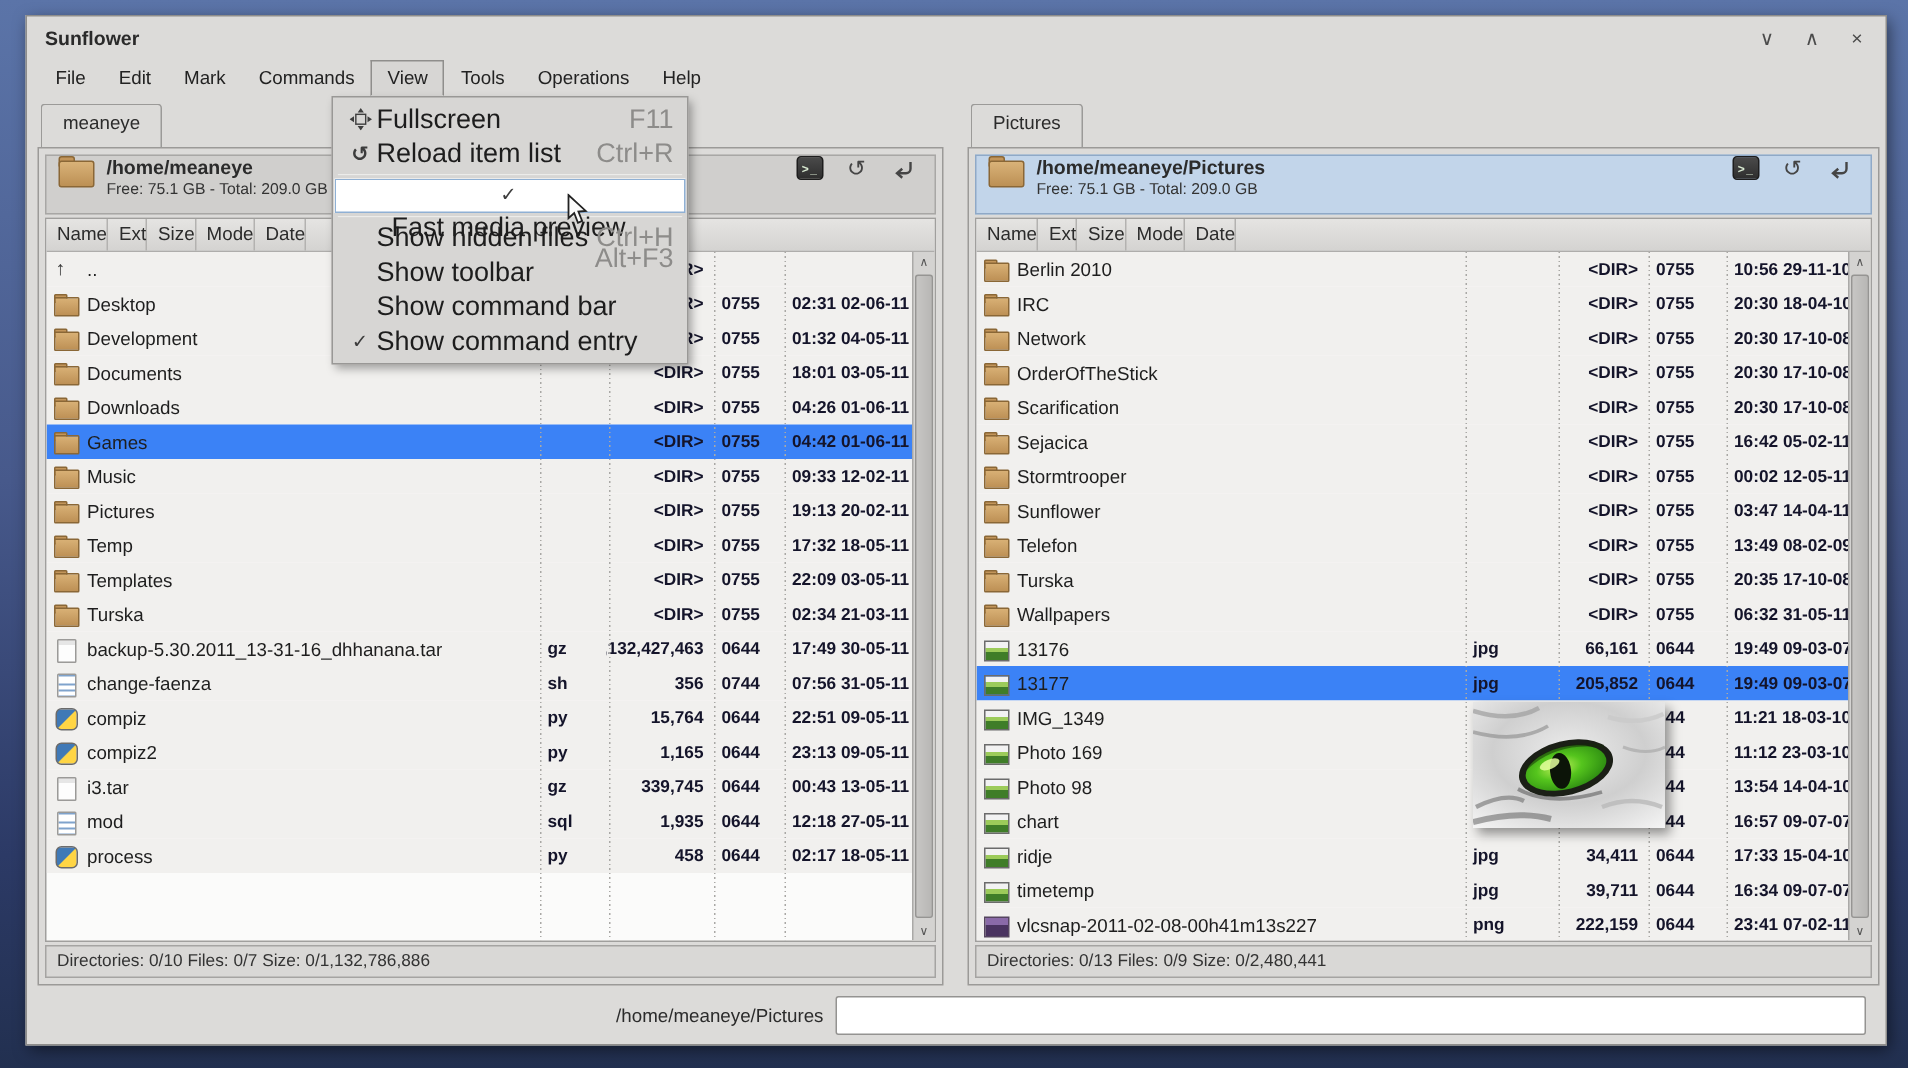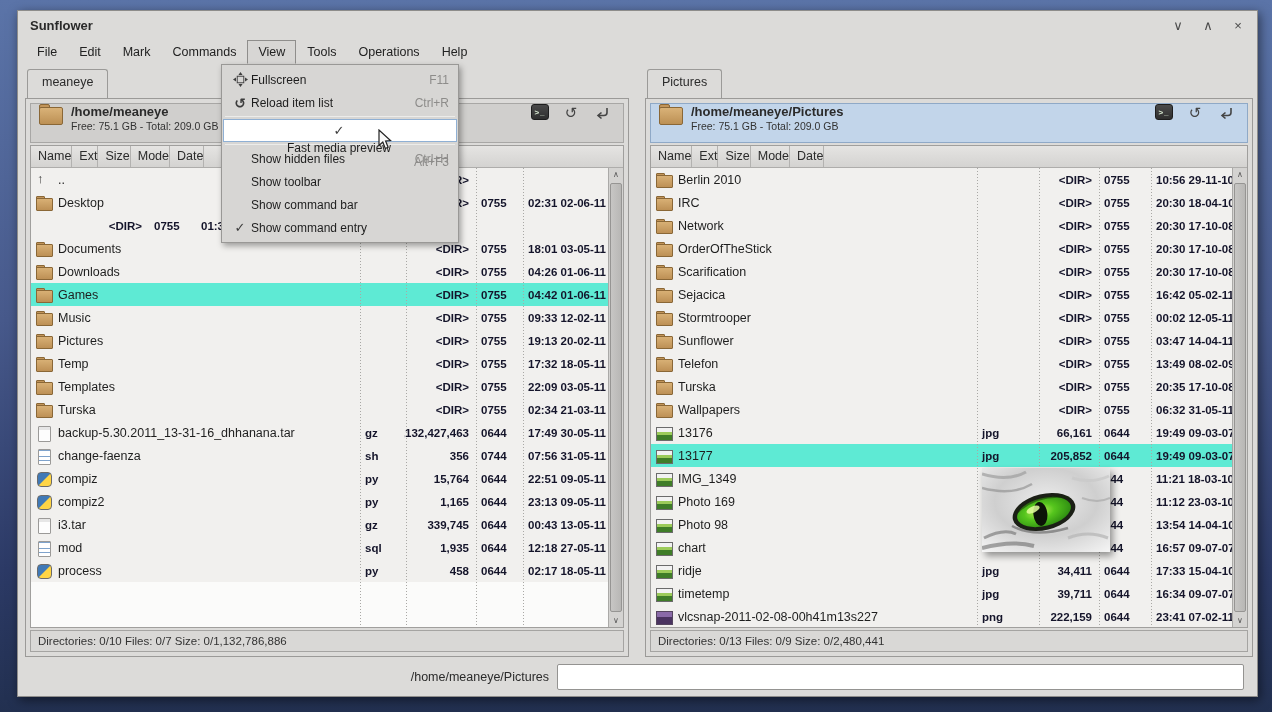--- a/index.html
+++ b/index.html
@@ -44,21 +44,21 @@
               color:#d9ead2; font-size:8px; font-weight:bold; display:flex; align-items:center; justify-content:center; letter-spacing:1px; }
   .btn-flat { width:18px; height:16px; display:flex; align-items:center; justify-content:center; color:#454545; }
   .btn-hist { font-size:15px; line-height:1; }
   
   .listbox { flex:1 1 auto; margin:1px; border:1px solid #a09f9d; background:#fbfbfa; display:flex; flex-direction:column; overflow:hidden; }
   .lheader { height:22px; display:flex; background:linear-gradient(#e5e4e2,#d4d3d1); border-bottom:1px solid #aeadab; flex:0 0 auto; }
   .hcell { font-size:12.5px; color:#2b2b2b; padding:3px 0 0 7px; border-right:1px solid #b3b2b0; position:relative; }
   .body-wrap { flex:1 1 auto; display:flex; overflow:hidden; }
   .rows { flex:1 1 auto; position:relative; overflow:hidden; }
   .row { height:23px; display:flex; align-items:center; background:#f1f0ee; font-size:12.5px; }
-  .row.i-selected { background:#5eead4; }
+  .row.i-selected { background:#3b82f6; }
   .cell { height:23px; display:flex; align-items:center; overflow:hidden; white-space:nowrap; }
   .c-name { padding-left:4px; color:#1e1e1e; }
   .num { font-size:11.5px; font-weight:bold; color:#14142a; }
   .c-ext { padding-left:7px; }
   .c-size { justify-content:flex-end; padding-right:5px; }
   .c-mode { padding-left:7px; }
   .c-date { padding-left:7px; }
   
   .nb-left .w-name { flex:1 1 auto; } .nb-left .w-ext { flex:0 0 46px; } .nb-left .w-size { flex:0 0 70px; }
   .nb-left .w-mode { flex:0 0 47px; } .nb-left .w-date { flex:0 0 87px; border-right:none; }
@@ -95,21 +95,21 @@
   .preview { position:absolute; left:331px; top:300px; width:128px; height:84px; box-shadow:3px 4px 7px rgba(0,0,0,.4); z-index:20; }
   
   .commandbar { position:absolute; left:0; right:0; bottom:0; height:39px; display:flex; align-items:center; padding:0 13px; }
   .cmd-spacer { flex:1; }
   .cmd-label { font-size:12.5px; color:#2b2b2b; margin-right:8px; }
   .cmd-input { width:687px; height:26px; border:1px solid #949391; border-radius:2px; background:#fff; font-size:12.5px; padding:0 5px;
                font-family:"Liberation Sans",sans-serif; }
   
   .popup { position:absolute; left:203px; top:53px; width:238px; background:#d7d6d4; border:1px solid #999896;
            box-shadow:2px 3px 6px rgba(0,0,0,.35); padding:3px 1px; z-index:50; }
-  .mitem { height:23px; display:flex; align-items:center; font-size:12px; color:#1d1d1d; padding:0 8px 0 6px; }
+  .mitem { height:23px; display:flex; align-items:center; font-size:18px; color:#1d1d1d; padding:0 8px 0 6px; }
   .mitem.i-highlight { background:#ffffff; box-shadow:inset 0 0 0 1px #8fb0d4;flex-direction:column; }
   .mlead { width:22px; flex:0 0 22px; display:flex; align-items:center; justify-content:center; color:#3c3c3c; }
   .mlead svg { display:none; }
   .mlead.i-fullscreen-icon svg { display:block; }
   .mlead.i-reload-icon::before { content:"↺"; font-size:14px; font-weight:bold; }
   .mlead.i-check-icon::before { content:"✓"; font-size:13px; }
   .mshortcut { margin-left:auto; color:#8d8c8a; }
   .msep { height:1px; background:#b9b8b6; border-bottom:1px solid #ececea; margin:2px 2px; }
   
   .cursor { position:absolute; left:360px; top:118px; z-index:60; pointer-events:none; }
@@ -204,20 +204,24 @@
                 <span class="fi i-folder"></span>
                 <span>Desktop</span>
               </span>
               <span class="cell c-ext w-ext num"></span>
               <span class="cell c-size w-size num">&lt;DIR&gt;</span>
               <span class="cell c-mode w-mode num">0755</span>
               <span class="cell c-date w-date num">02:31 02-06-11</span>
             </div>
 
             <div class="row">
+              <span class="cell c-name w-name">
+                <span class="fi i-folder"></span>
+                <span>Development</span>
+              </span>
               <span class="cell c-ext w-ext num"></span>
               <span class="cell c-size w-size num">&lt;DIR&gt;</span>
               <span class="cell c-mode w-mode num">0755</span>
               <span class="cell c-date w-date num">01:32 04-05-11</span>
             </div>
 
             <div class="row">
               <span class="cell c-name w-name">
                 <span class="fi i-folder"></span>
                 <span>Documents</span>

